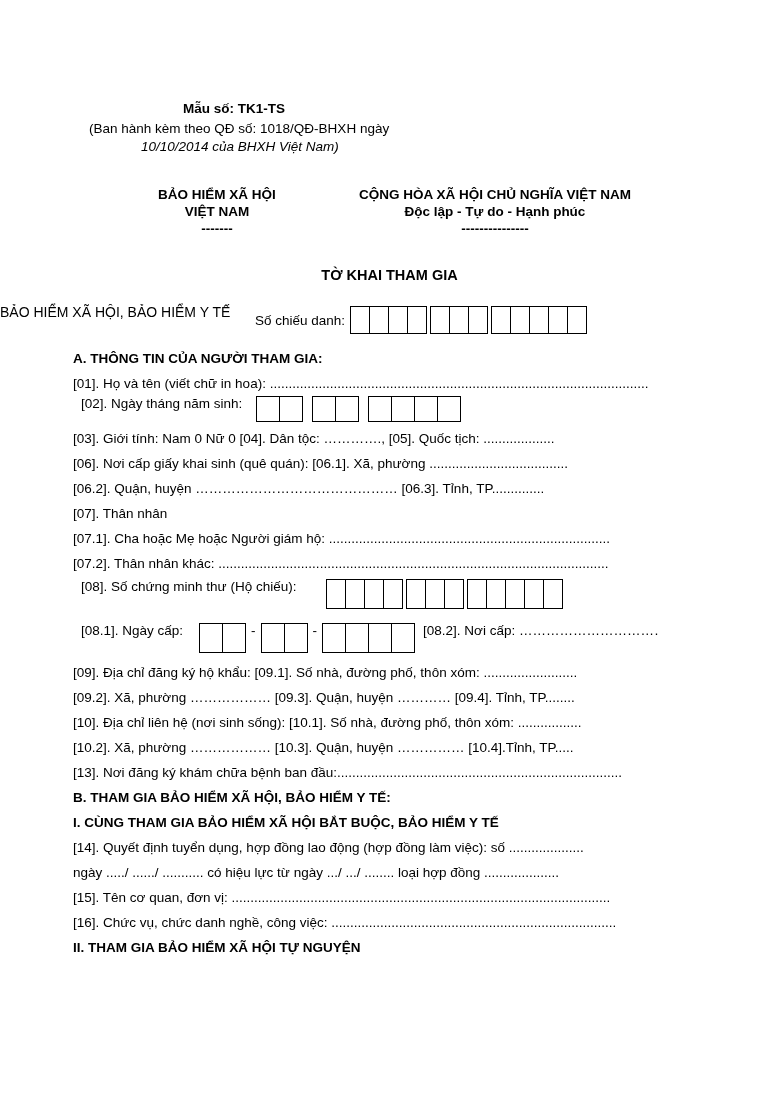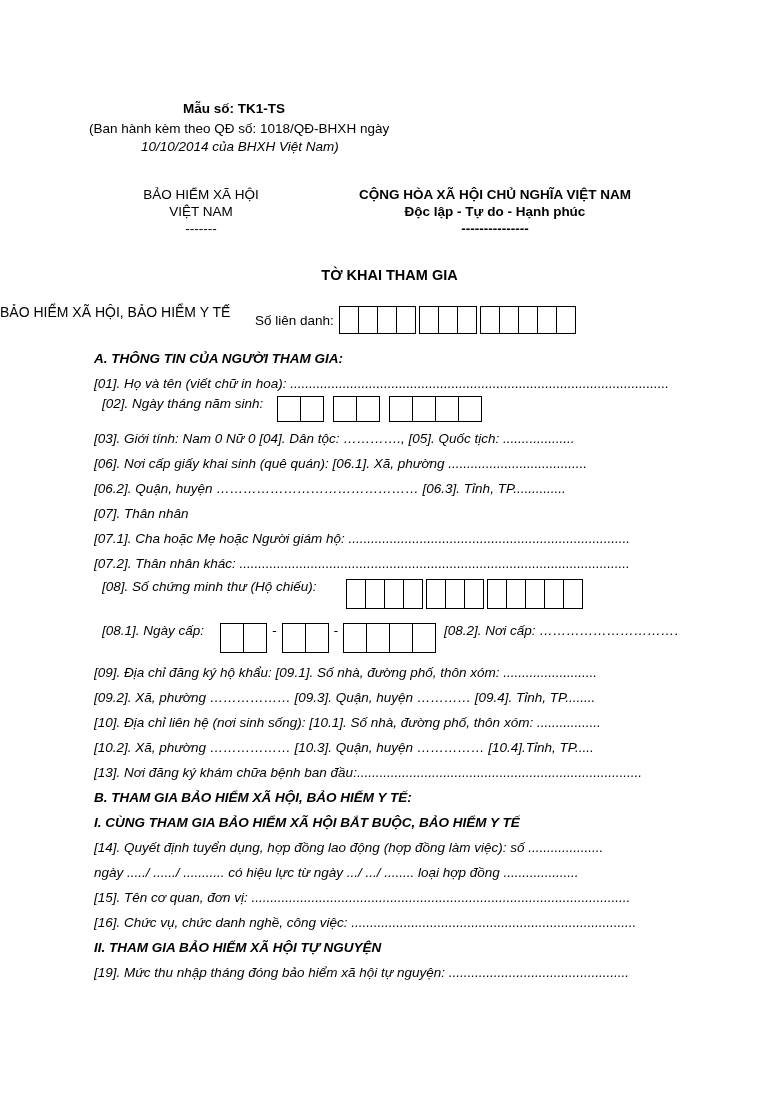--- a/index.html
+++ b/index.html
@@ -5,27 +5,27 @@
   html,body{margin:0;padding:0;background:#ffffff;}
   .page{
     position:relative;width:766px;height:1107px;background:#ffffff;
     font-family:"Liberation Sans","DejaVu Sans",sans-serif;
     font-size:13.5px;color:#000;overflow:hidden;
   }
   .abs{position:absolute;white-space:nowrap;}
   .form-no{left:183px;top:101px;font-weight:bold;}
   .issued1{left:89px;top:121px;}
   .issued2{left:141px;top:139px;font-style:italic;}
-  .agency{left:96px;top:186px;width:210px;text-align:center;font-weight:normal;line-height:17px;}
+  .agency{left:112px;top:186px;width:210px;text-align:center;font-weight:bold;line-height:17px;}
   .republic{left:325px;top:186px;width:340px;text-align:center;font-weight:bold;line-height:17px;}
   .title{left:0;top:267px;width:779px;text-align:center;font-weight:bold;font-size:14.5px;}
   .subtitle{left:0;top:304px;width:779px;text-align:left;font-size:14px;}
   .id-row{left:255px;top:306px;display:flex;align-items:center;}
   .id-row .lbl{margin-right:5px;}
-  .body{position:absolute;left:94px;top:346px;width:586px;font-style:italic;}
+  .body{position:absolute;left:73px;top:346px;width:586px;}
   .ln{height:25px;line-height:25px;white-space:nowrap;overflow:hidden;}
   .ln.h{font-weight:bold;}
   .bxrow{display:flex;white-space:nowrap;overflow:hidden;margin-left:8px;}
   .bg{display:flex;}
   .cell{border:1px solid #000;background:#fff;box-sizing:border-box;}
   .cell + .cell{margin-left:-1px;}
   .sep{padding:0 5px;}
   .suffix{margin-left:8px;}
 </style>
 </head>
@@ -46,21 +46,21 @@
   <div class="abs republic">
     <div>CỘNG HÒA XÃ HỘI CHỦ NGHĨA VIỆT NAM</div>
     <div>Độc lập - Tự do - Hạnh phúc</div>
     <div>---------------</div>
   </div>
 
   <div class="abs title">TỜ KHAI THAM GIA</div>
   <div class="abs subtitle">BẢO HIỂM XÃ HỘI, BẢO HIỂM Y TẾ</div>
 
   <div class="abs id-row">
-    <span class="lbl">Số liên danh:</span>
+    <span class="lbl">Số chiếu danh:</span>
     <span class="bxstrip" id="id-strip" style="display:flex;align-items:center;">
         <div class="bg">
           <div class="cell" style="width: 20px; height: 28px;"></div>
           <div class="cell" style="width: 20px; height: 28px;"></div>
           <div class="cell" style="width: 20px; height: 28px;"></div>
           <div class="cell" style="width: 20px; height: 28px;"></div>
         </div>
         <div class="bg" style="margin-left: 3px;">
           <div class="cell" style="width: 20px; height: 28px;"></div>
           <div class="cell" style="width: 20px; height: 28px;"></div>
@@ -148,16 +148,15 @@
       <div class="ln">[10]. Địa chỉ liên hệ (nơi sinh sống): [10.1]. Số nhà, đường phố, thôn xóm: .................</div>
       <div class="ln">[10.2]. Xã, phường ……………… [10.3]. Quận, huyện …………… [10.4].Tỉnh, TP.....</div>
       <div class="ln">[13]. Nơi đăng ký khám chữa bệnh ban đầu:............................................................................</div>
       <div class="ln h">B. THAM GIA BẢO HIỂM XÃ HỘI, BẢO HIỂM Y TẾ:</div>
       <div class="ln h">I. CÙNG THAM GIA BẢO HIỂM XÃ HỘI BẮT BUỘC, BẢO HIỂM Y TẾ</div>
       <div class="ln">[14]. Quyết định tuyển dụng, hợp đồng lao động (hợp đồng làm việc): số ....................</div>
       <div class="ln">ngày ...../ ....../ ........... có hiệu lực từ ngày .../ .../ ........ loại hợp đồng ....................</div>
       <div class="ln">[15]. Tên cơ quan, đơn vị: .....................................................................................................</div>
       <div class="ln">[16]. Chức vụ, chức danh nghề, công việc: ............................................................................</div>
       <div class="ln h">II. THAM GIA BẢO HIỂM XÃ HỘI TỰ NGUYỆN</div>
-      <div class="ln">[19]. Mức thu nhập tháng đóng bảo hiểm xã hội tự nguyện: ................................................</div>
     </div>
 
 </div>
 
 </body></html>

